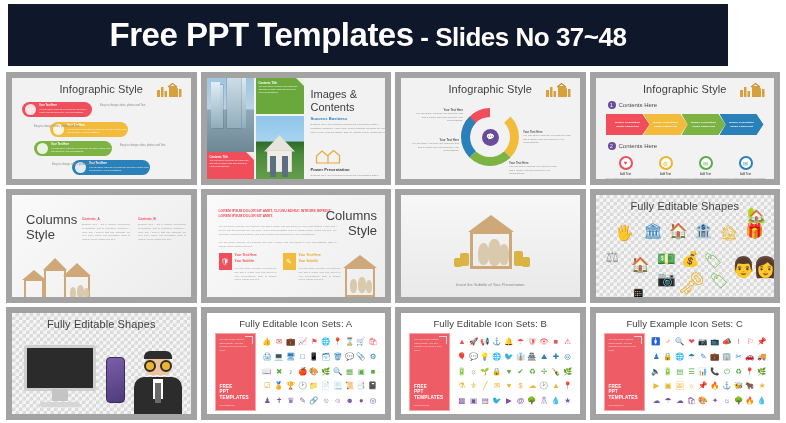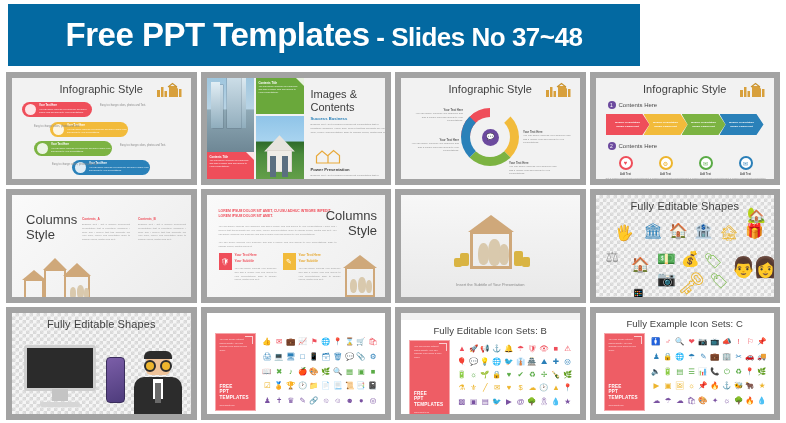--- a/index.html
+++ b/index.html
@@ -9,22 +9,22 @@
     width: 786px; height: 423px;
     background: #ffffff;
     font-family: "Liberation Sans", sans-serif;
     overflow: hidden;
   }
   #page { position: relative; width: 786px; height: 423px; background:#fff; }
 
   
   .banner {
     position: absolute; left: 8px; top: 4px;
-    width: 632px; height: 62px;
-    background: #0369a1;
+    width: 720px; height: 62px;
+    background: #0f172a;
     display: flex; align-items: center; justify-content: center;
     overflow: hidden;
   }
   .banner-text {
     color: #ffffff;
     white-space: nowrap;
     letter-spacing: -0.5px;
     text-shadow: 0 1px 1px rgba(0,0,0,.08);
   }
   .banner-main { font-size: 33px; font-weight: bold; }
@@ -539,20 +539,21 @@
           <div style="position:absolute; left:30px; top:7px; width:12px; height:12px; background:#edb52e; border-radius:50%; border:2px solid #2c2c2c;"></div>
           <div style="position:absolute; left:4px; top:24px; width:48px; height:40px; background:#2c2c2c; border-radius:10px 10px 0 0;"></div>
           <div style="position:absolute; left:23px; top:26px; width:10px; height:20px; background:#fff;"></div>
           <div style="position:absolute; left:25px; top:30px; width:6px; height:20px; background:#6a6a6a;"></div>
         </div>
       </div>
     </div>
 
     <div class="slide">
       <div class="slide-inner" style="background:#fff;">
+        <div class="sl-title small">Fully Editable Icon Sets: A</div>
         <div class="card">
           <div class="fold"></div>
           <div class="card-top">You can Reuse without losing quality. You can Change PPT Color &amp; Line Color</div>
           <div class="card-brand">
             <div>FREE</div>
             <div>PPT</div>
             <div>TEMPLATES</div>
           </div>
           <div class="card-url">www.allppt.com</div>
         </div>
@@ -609,21 +610,21 @@
           <span class="row-p">☺</span>
           <span class="row-p">☺</span>
           <span class="row-p">☻</span>
           <span class="row-p">●</span>
           <span class="row-p">◎</span>
         </div>
       </div>
     </div>
 
     <div class="slide">
-      <div class="slide-inner" style="background:#fff;margin-top:7px;">
+      <div class="slide-inner" style="background:#fff;">
         <div class="sl-title small">Fully Editable Icon Sets: B</div>
         <div class="card">
           <div class="fold"></div>
           <div class="card-top">You can Reuse without losing quality. You can Change PPT Color &amp; Line Color</div>
           <div class="card-brand">
             <div>FREE</div>
             <div>PPT</div>
             <div>TEMPLATES</div>
           </div>
           <div class="card-url">www.allppt.com</div>

